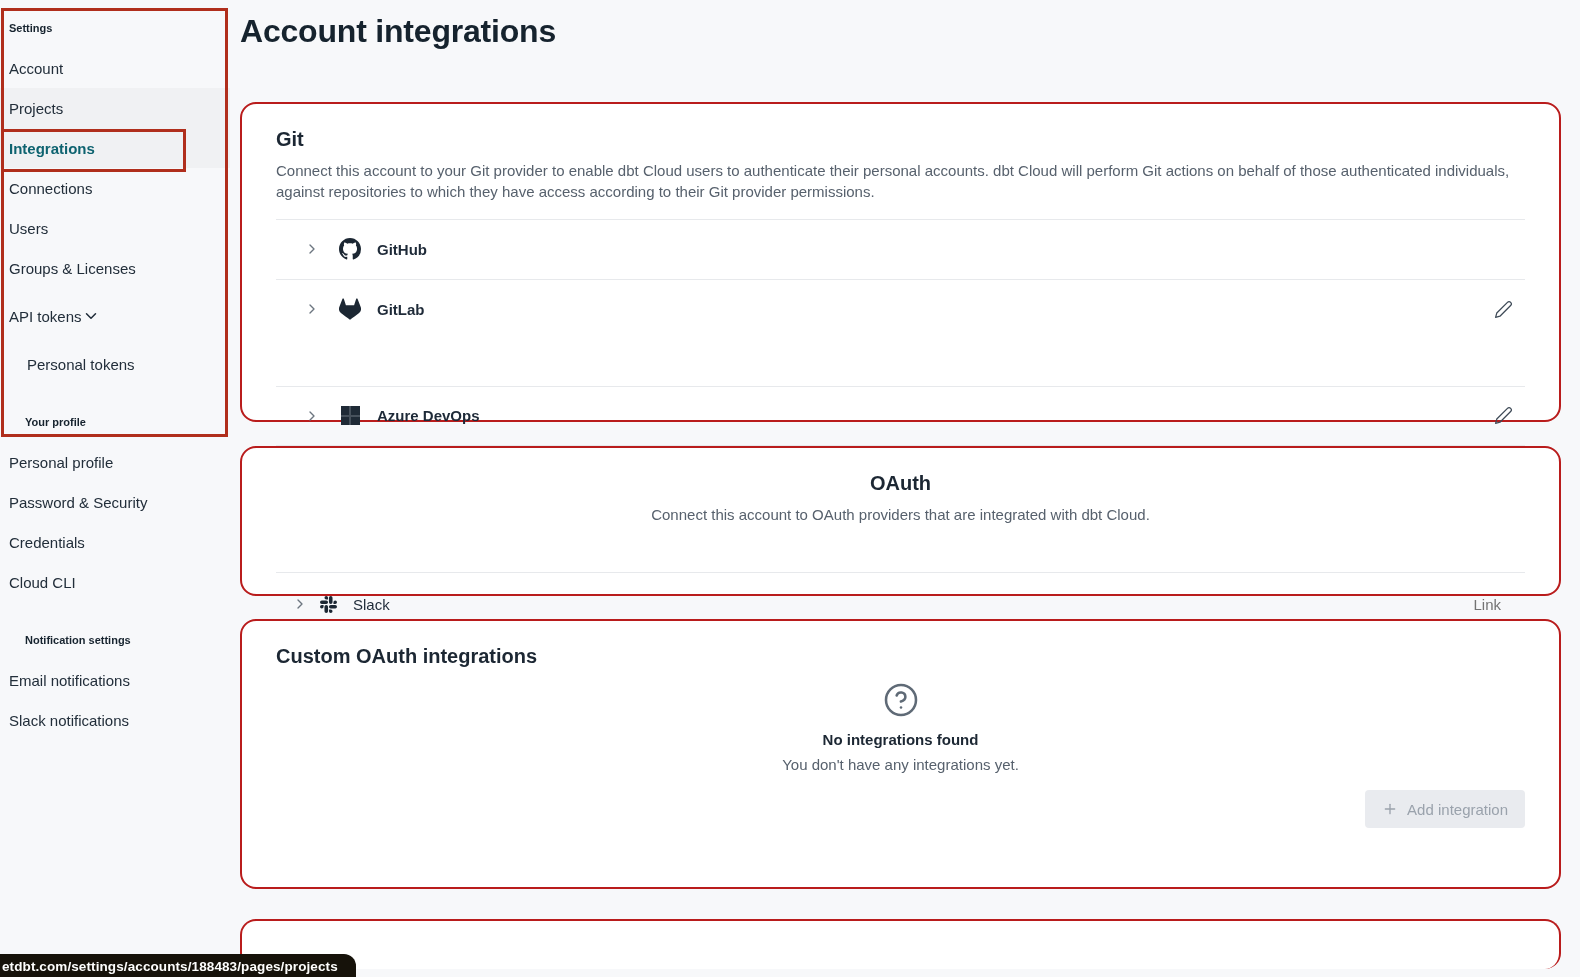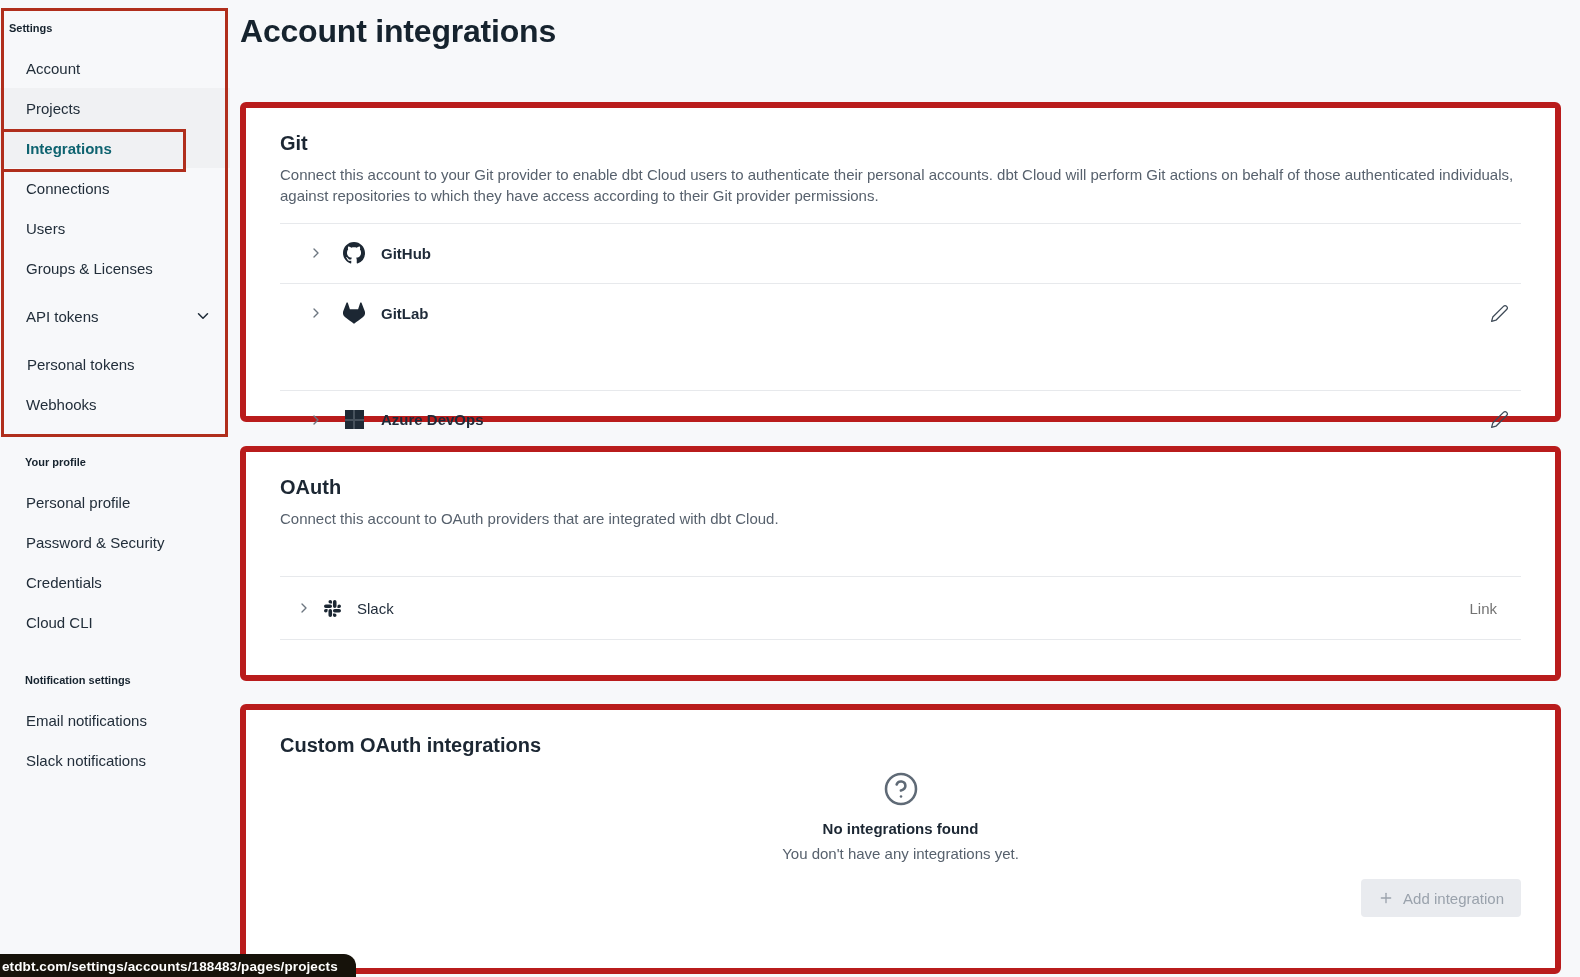--- a/index.html
+++ b/index.html
@@ -16,46 +16,46 @@
     position:absolute; left:0; top:0; width:230px;
     color:#222e3a;
   }
   .side-heading{
     margin:0; height:40px; display:flex; align-items:center;
     padding-left:9px; font-size:11px; font-weight:700; color:#16232e;
   }
   .side-heading.first{ margin-top:8px; }
   .nav-item{
     height:40px; display:flex; align-items:center;
-    padding-left:26px; font-size:15px; color:#222e3a; cursor:pointer;
+    padding-left:9px; font-size:15px; color:#222e3a; cursor:pointer;
   }
   .nav-item.hovered{ background:#f0f1f3; }
   .nav-item.active{ background:#f0f1f3; color:#0e6370; font-weight:700; }
   .nav-item.indent{ padding-left:27px; }
-  .nav-item.spread{ justify-content:space-between; padding-right:18px; }
+  .nav-item.spread{ padding-right:18px; }
   .nav-item.gap-top{ margin-top:8px; }
   .heading-gap{ margin-top:18px;padding-left:25px; }
   .chev-down{ width:18px; height:18px; color:#1f2b38; }
 
   
   .anno{ position:absolute; border:3px solid #b02e1c; box-sizing:border-box; pointer-events:none; z-index:5; }
   .anno-outer{ left:1px; top:8px; width:227px; height:429px; }
   .anno-inner{ left:1px; top:129px; width:185px; height:43px; }
 
   
   .main{ position:absolute; left:240px; right:19px; top:0; }
   h1.page-title{
     margin:13px 0 0 0; font-size:32px; font-weight:700; color:#16232e; letter-spacing:-.2px;
   }
   .card{
-    background:#fff; border:6px solid #b91c1c; border-radius:6px;
+    background:#fff; border:2px solid #b91c1c; border-radius:16px;
     box-sizing:border-box; padding:24px 34px;
   }
   .card.git{ margin-top:52px; height:320px; }
-  .card.oauth{ margin-top:24px; height:235px; }
+  .card.oauth{ margin-top:24px; height:150px;text-align:center; }
   .card.custom{ margin-top:23px; height:270px; }
   .card.partial{ margin-top:30px; height:40px; border-bottom:none; }
   .card h3{ margin:0; font-size:20px; font-weight:700; color:#1c2733; }
   .card p.desc{
     margin:9px 0 0 0; font-size:15px; line-height:1.42; color:#57616d; max-width:1250px;
   }
   .rows{ margin-top:16px; }
   .prow{
     height:60px; display:flex; align-items:center;
     border-top:1px solid #e7e9ec; padding-left:28px; box-sizing:border-box;
@@ -116,21 +116,20 @@
 
   <div class="nav-item spread gap-top">
     <span>API tokens</span>
     <span class="chev-down">
       <svg viewBox="0 0 24 24" fill="none" stroke="currentColor" stroke-width="2" stroke-linecap="round" stroke-linejoin="round">
           <polyline points="6 9 12 15 18 9"></polyline>
         </svg>
     </span>
   </div>
   <div class="nav-item indent gap-top">Personal tokens</div>
-  <div class="nav-item">Webhooks</div>
 
   <div class="side-heading heading-gap">Your profile</div>
   <div class="nav-item">Personal profile</div>
   <div class="nav-item">Password &amp; Security</div>
   <div class="nav-item">Credentials</div>
   <div class="nav-item">Cloud CLI</div>
 
   <div class="side-heading heading-gap">Notification settings</div>
   <div class="nav-item">Email notifications</div>
   <div class="nav-item">Slack notifications</div>

